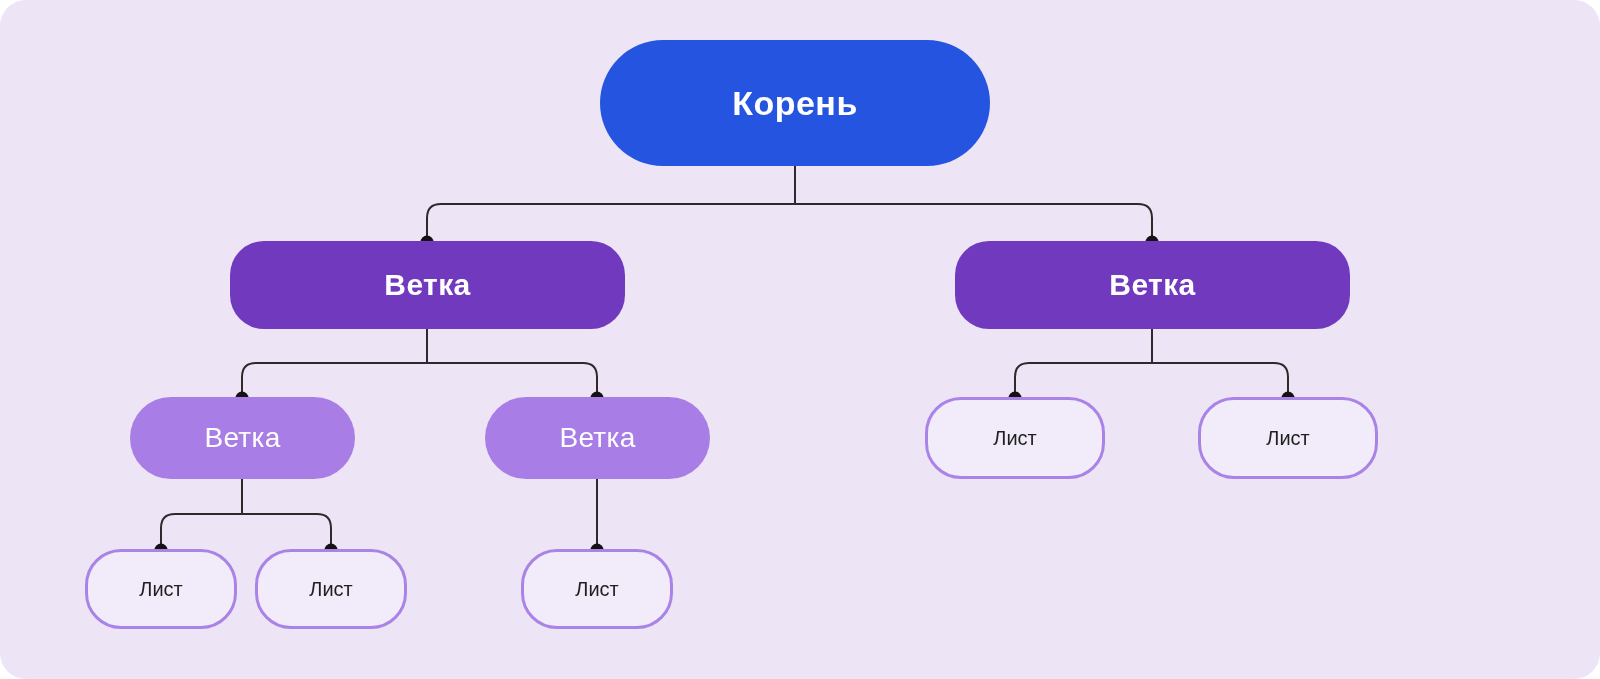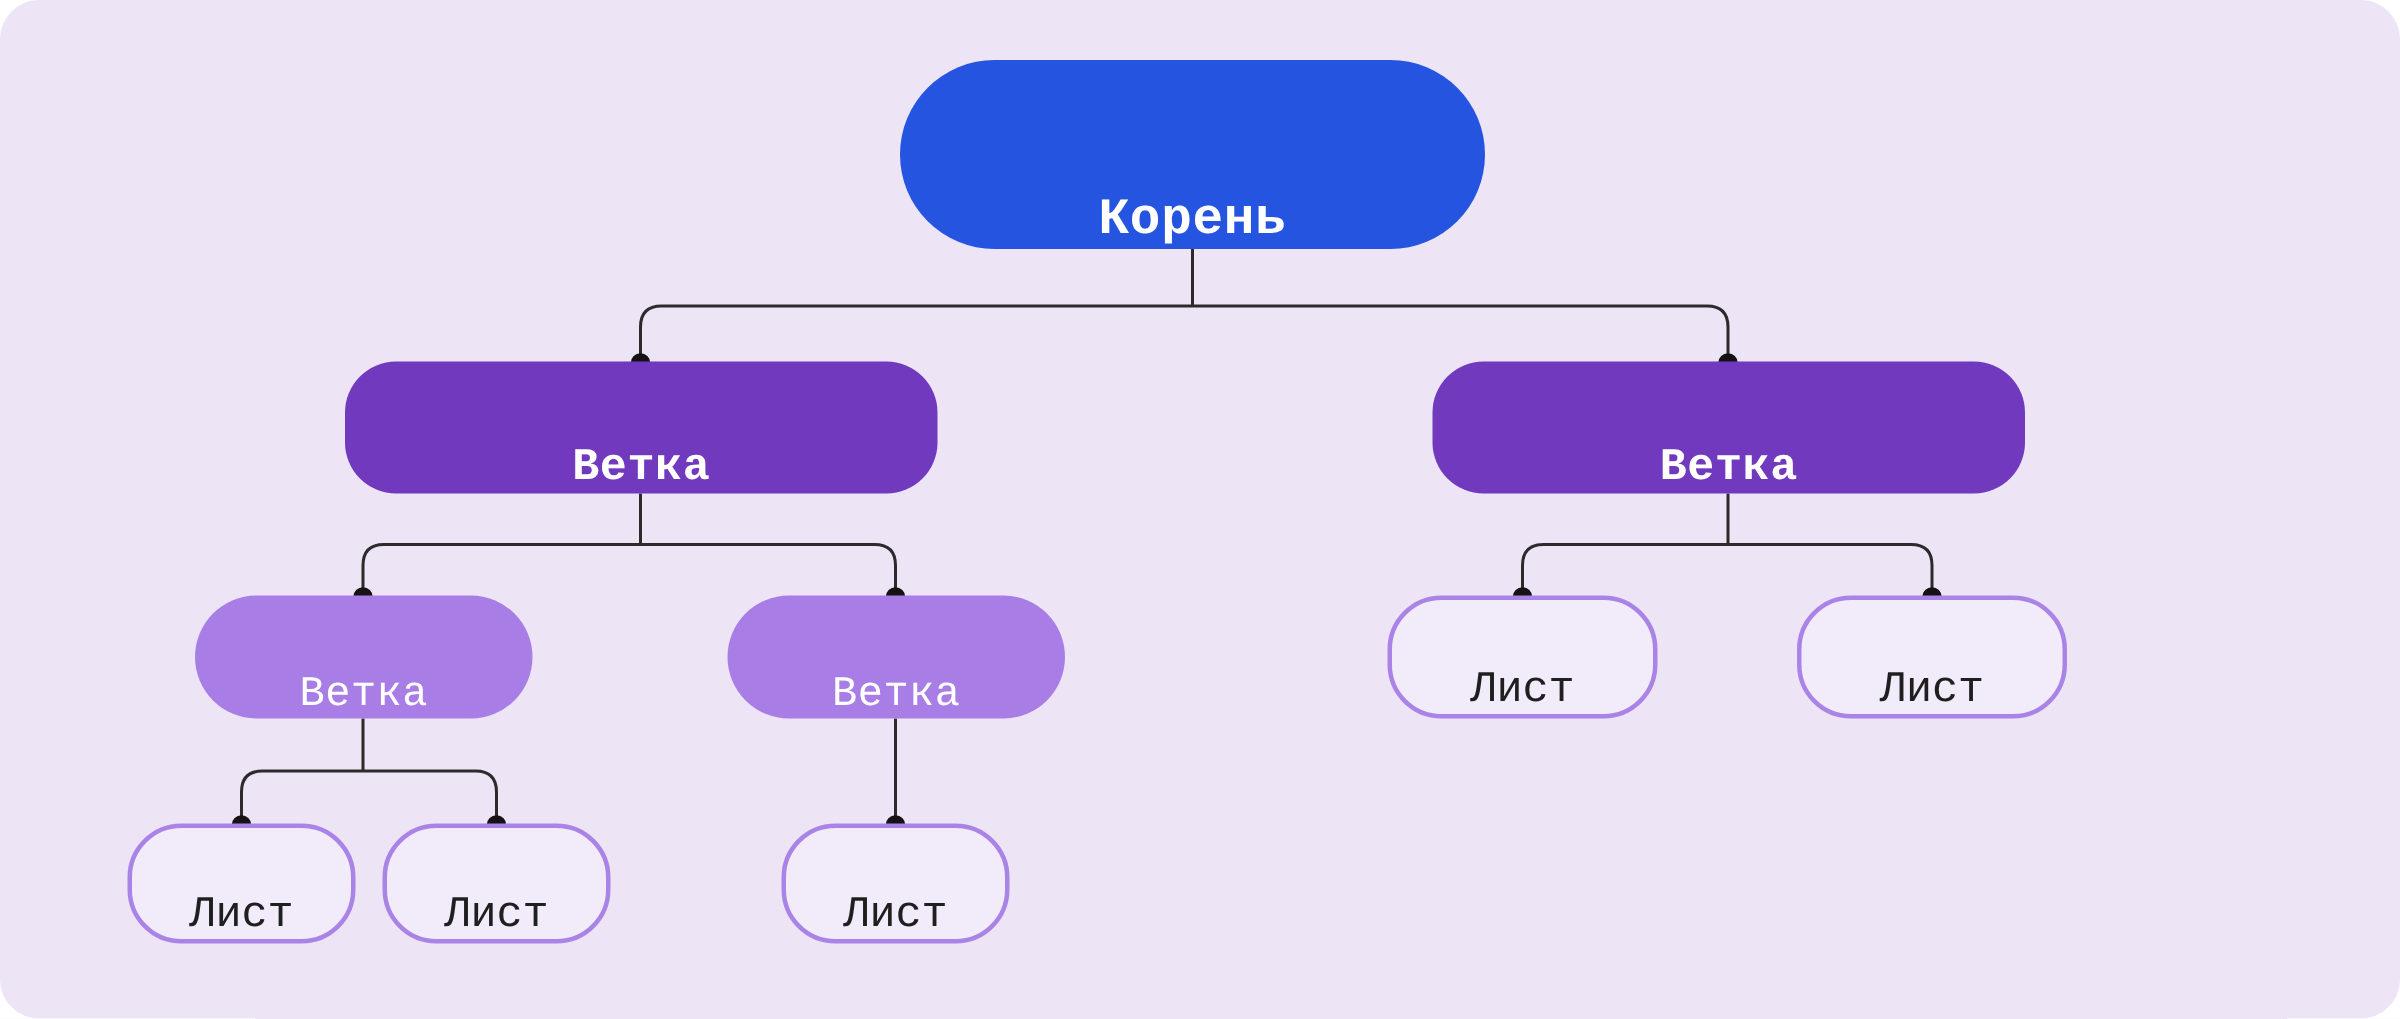--- a/index.html
+++ b/index.html
@@ -33,26 +33,25 @@
     stroke: var(--c-line, #2E2A2B);
     stroke-width: 2;
   }
   .connector-layer circle {
     fill: var(--c-dot, #161214);
     stroke: none;
   }
   .node {
     position: absolute;
     display: flex;
-    align-items: flex-end;
+    align-items: center;
     justify-content: center;
     box-sizing: border-box;
     text-align: center;
     white-space: nowrap;
-    font-family: Liberation Mono, monospace;
   }
   .node-root {
     left: 600px; top: 40px;
     width: 390px; height: 126px;
     border-radius: 64px;
     background: var(--c-root, #2454E0);
     color: #ffffff;
     font-size: 34px;
     font-weight: 700;
     letter-spacing: 0.5px;
@@ -77,21 +76,21 @@
     font-weight: 500;
     letter-spacing: 0.3px;
   }
   .subbranch-1 { left: 130px; top: 397px; }
   .subbranch-2 { left: 485px; top: 397px; }
   .node-leaf {
     border: 3px solid var(--c-leafBorder, #A984E6);
     background: var(--c-leafFill, #F2ECFA);
     color: var(--c-leafText, #1F1F1F);
     border-radius: 36px;
-    font-size: 29px;
+    font-size: 20px;
     font-weight: 400;
   }
   .leaf-right-1 { left: 925px;  top: 397px; width: 180px; height: 82px; }
   .leaf-right-2 { left: 1198px; top: 397px; width: 180px; height: 82px; }
   .leaf-bottom-1 { left: 85px;  top: 549px; width: 152px; height: 80px; }
   .leaf-bottom-2 { left: 255px; top: 549px; width: 152px; height: 80px; }
   .leaf-middle   { left: 521px; top: 549px; width: 152px; height: 80px; }
 </style>
 </head>
 <body>

